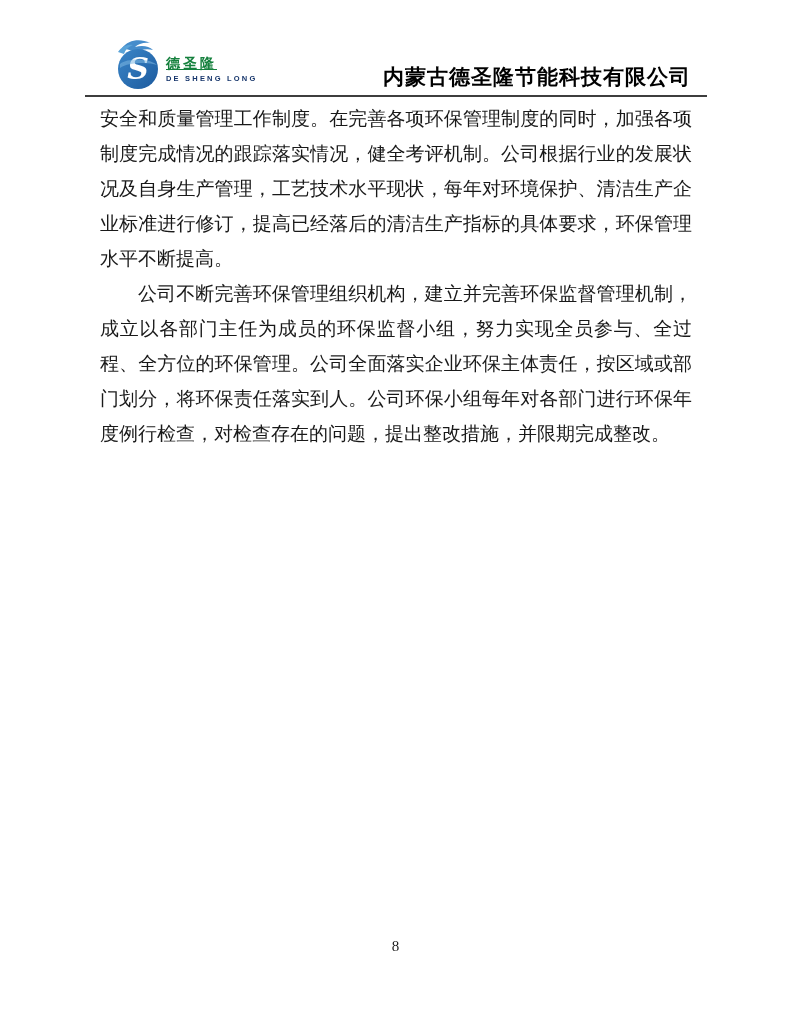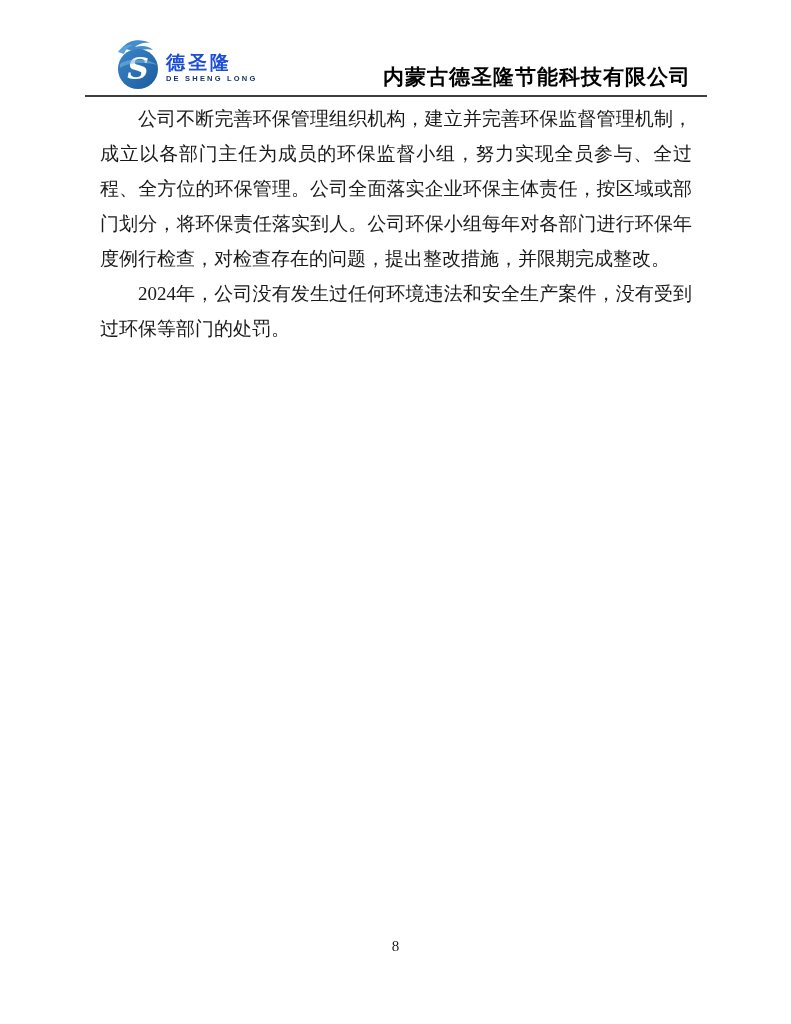--- a/index.html
+++ b/index.html
@@ -14,22 +14,22 @@
   }
   
   .logo {
     position:absolute; left:116px; top:38px;
     display:flex; align-items:center; gap:4px;
   }
   .logo-mark { width:46px; height:52px; flex:0 0 auto; }
   .logo-text { display:flex; flex-direction:column; justify-content:center; margin-top:8px; }
   .logo-cn {
     font-family:"Liberation Sans","DejaVu Sans",sans-serif;
-    font-weight:bold; font-size:19px; letter-spacing:3px;
-    color:#1d4ed8; line-height:20px;
+    font-weight:bold; font-size:14px; letter-spacing:3px;
+    color:#15803d; line-height:20px;text-decoration:underline;
   }
   .logo-en {
     font-family:"Liberation Sans","DejaVu Sans",sans-serif;
     font-weight:bold; font-size:7.5px; letter-spacing:2.2px;
     color:#16356b; line-height:10px; margin-top:1px;
   }
   .company-name {
     position:absolute; right:100px; top:63px;
     font-size:21px; font-weight:bold; letter-spacing:1px;
     color:#000000; white-space:nowrap;text-align:center;
@@ -80,21 +80,21 @@
       <div class="logo-text">
         <div class="logo-cn">德圣隆</div>
         <div class="logo-en">DE SHENG LONG</div>
       </div>
     </div>
     <div class="company-name">内蒙古德圣隆节能科技有限公司</div>
     <div class="header-rule"></div>
   </div>
 
   <div class="body-text">
+    <p>安全和质量管理工作制度。在完善各项环保管理制度的同时，加强各项制度完成情况的跟踪落实情况，健全考评机制。公司根据行业的发展状况及自身生产管理，工艺技术水平现状，每年对环境保护、清洁生产企业标准进行修订，提高已经落后的清洁生产指标的具体要求，环保管理水平不断提高。</p>
     <p class="indent">公司不断完善环保管理组织机构，建立并完善环保监督管理机制，成立以各部门主任为成员的环保监督小组，努力实现全员参与、全过程、全方位的环保管理。公司全面落实企业环保主体责任，按区域或部门划分，将环保责任落实到人。公司环保小组每年对各部门进行环保年度例行检查，对检查存在的问题，提出整改措施，并限期完成整改。</p>
-    <p class="indent">2024年，公司没有发生过任何环境违法和安全生产案件，没有受到过环保等部门的处罚。</p>
   </div>
 
   <div class="footer">
     <span>8</span>
   </div>
 
 </div>
 
 </body></html>

